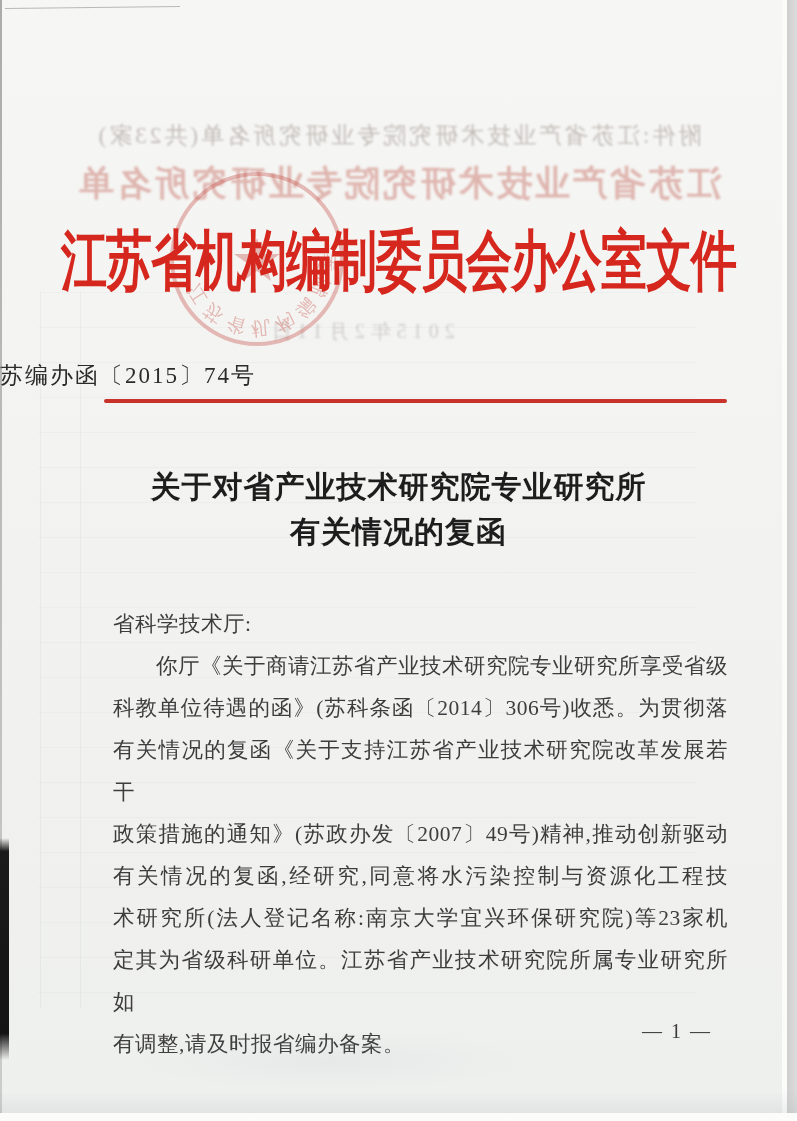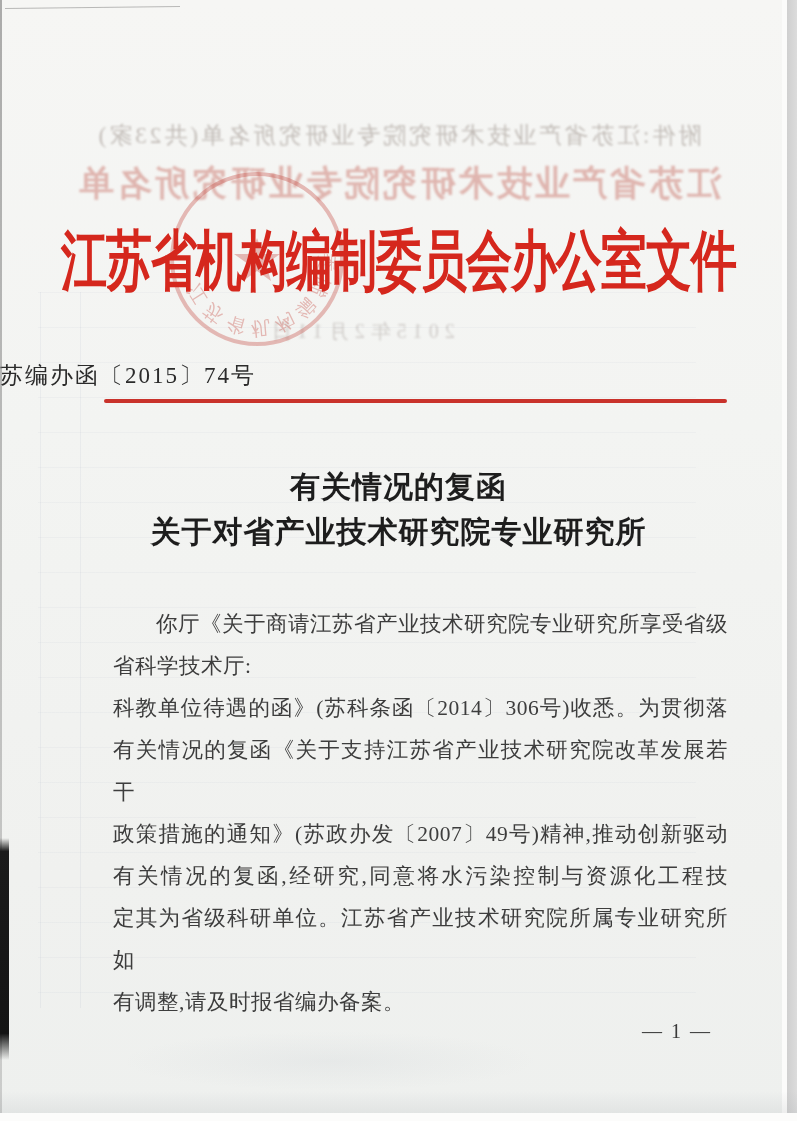--- a/index.html
+++ b/index.html
@@ -163,31 +163,32 @@
     </svg>
   </div>
 
   <div class="header-title">江苏省机构编制委员会办公室文件</div>
 
   <div class="doc-number">苏编办函〔2015〕74号</div>
 
   <div class="red-rule"></div>
 
   <div class="doc-title">
+    <div>关于对省产业技术研究院专业研究所</div>
     <div>有关情况的复函</div>
-    <div>关于对省产业技术研究院专业研究所</div>
   </div>
 
   <div class="body-block">
+    <div class="body-line">省科学技术厅:</div>
     <div class="body-line jl indent">你厅《关于商请江苏省产业技术研究院专业研究所享受省级</div>
-    <div class="body-line">省科学技术厅:</div>
     <div class="body-line jl">科教单位待遇的函》(苏科条函〔2014〕306号)收悉。为贯彻落</div>
     <div class="body-line jl">有关情况的复函《关于支持江苏省产业技术研究院改革发展若干</div>
     <div class="body-line jl">政策措施的通知》(苏政办发〔2007〕49号)精神,推动创新驱动</div>
     <div class="body-line jl">有关情况的复函,经研究,同意将水污染控制与资源化工程技</div>
+    <div class="body-line jl">术研究所(法人登记名称:南京大学宜兴环保研究院)等23家机</div>
     <div class="body-line jl">定其为省级科研单位。江苏省产业技术研究院所属专业研究所如</div>
     <div class="body-line">有调整,请及时报省编办备案。</div>
   </div>
 
   <div class="page-number">— 1 —</div>
 
   <div class="edge-left-hairline"></div>
   <div class="edge-left-black"></div>
   <div class="edge-top-hairline"></div>
   <div class="edge-right-white"></div>

